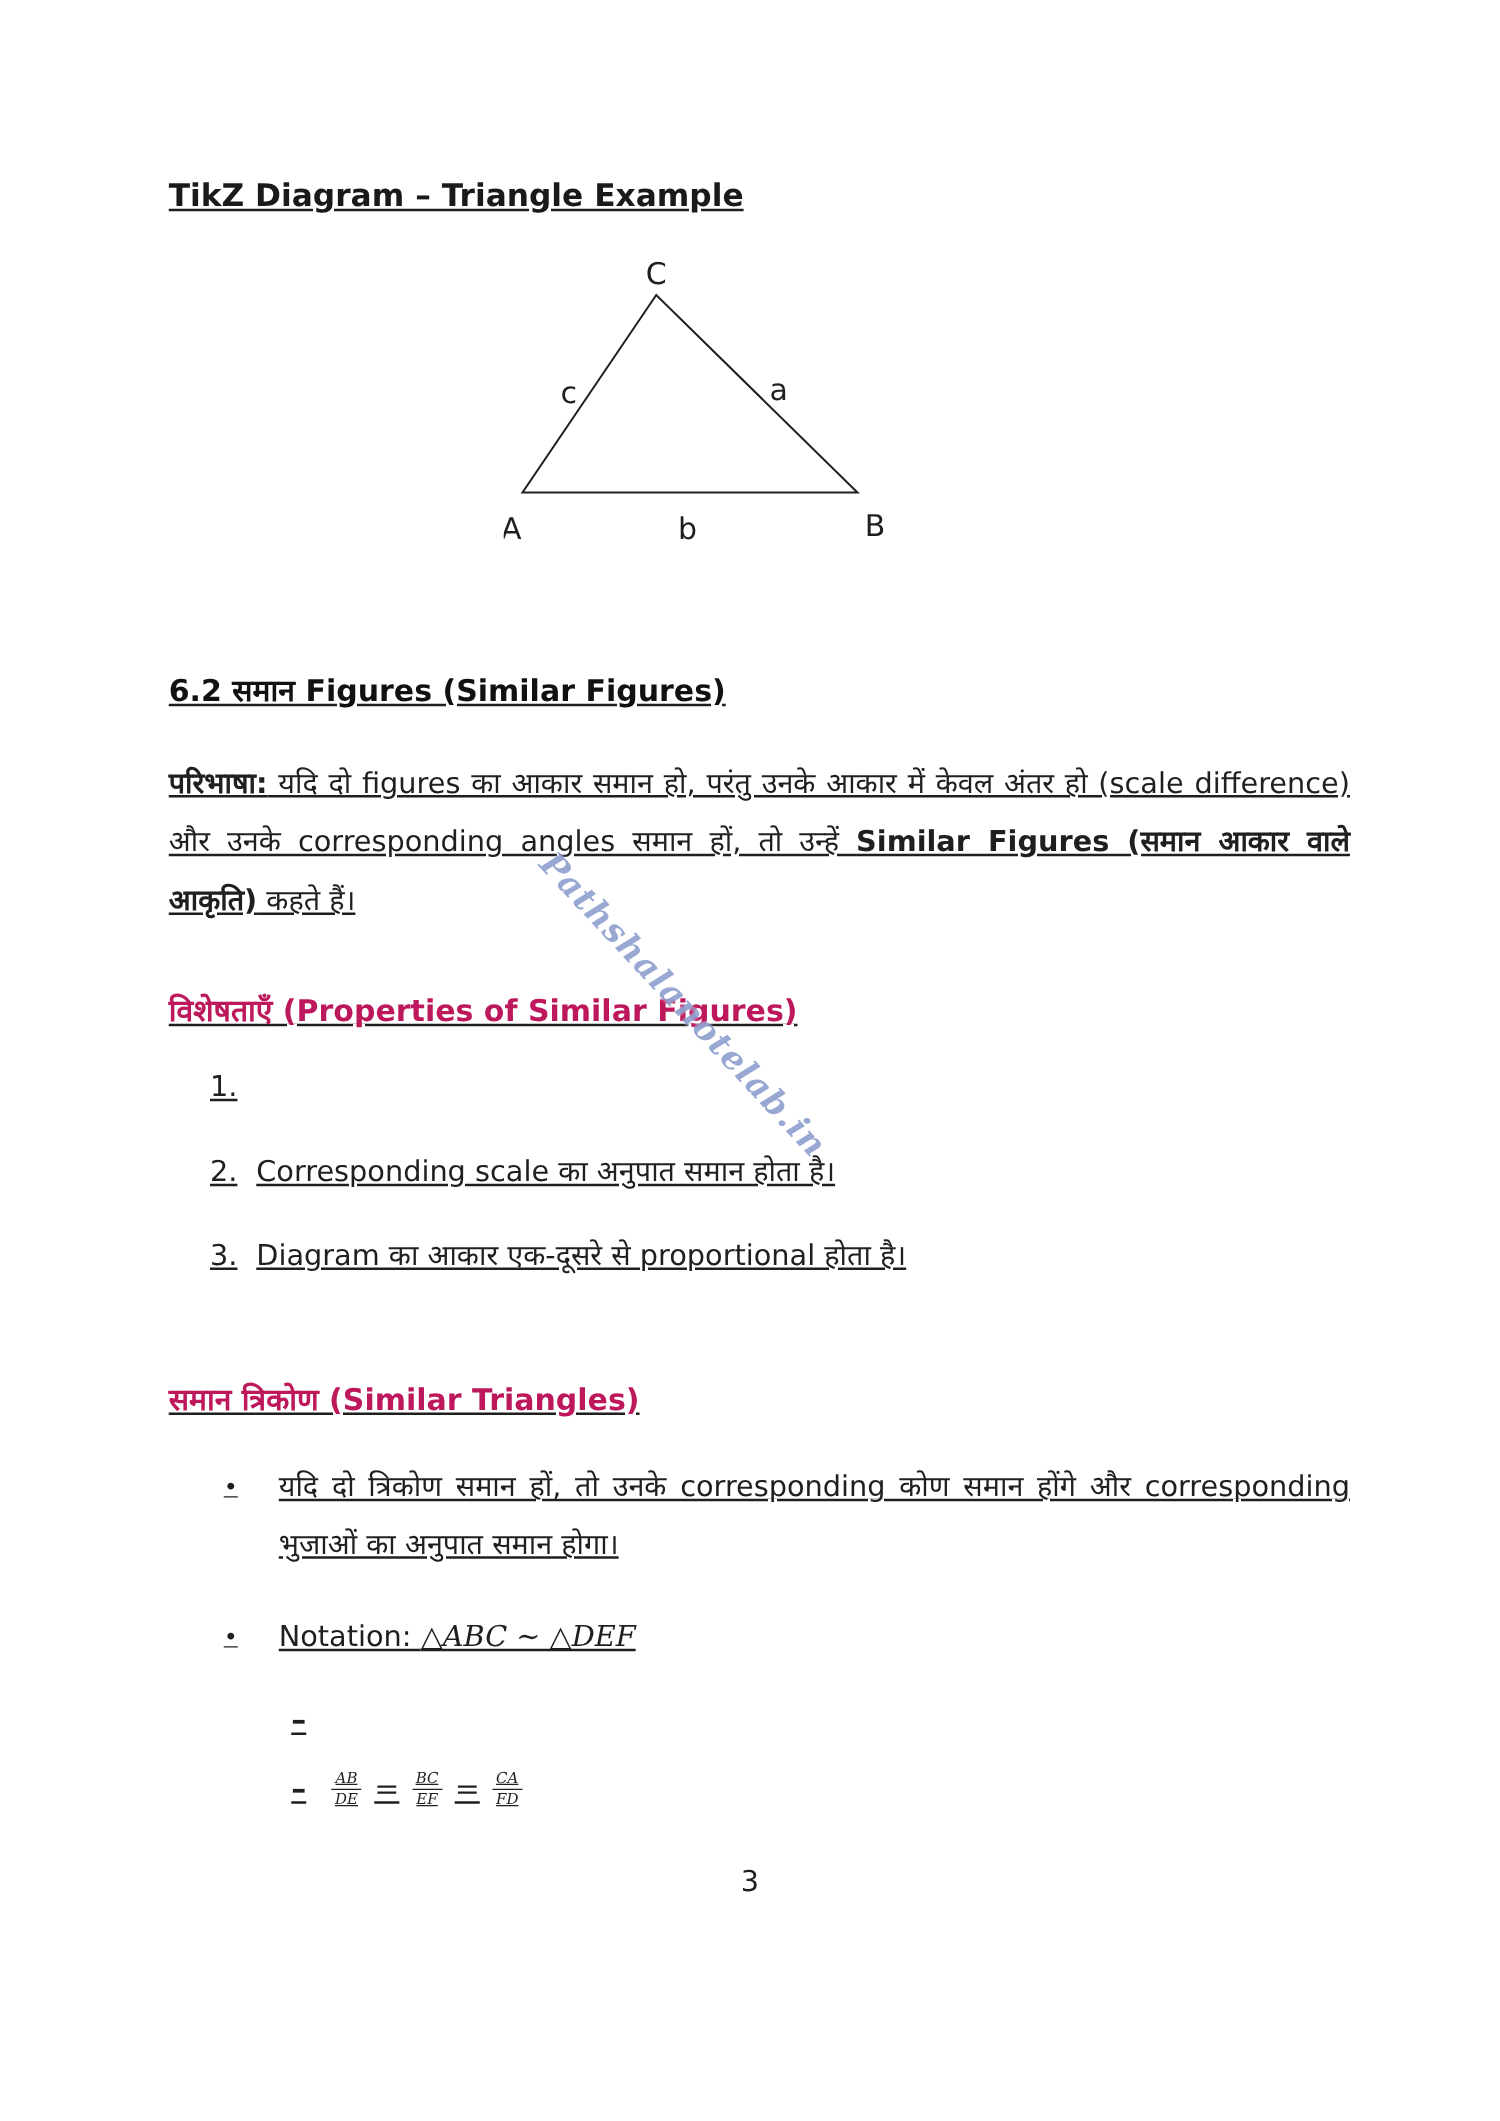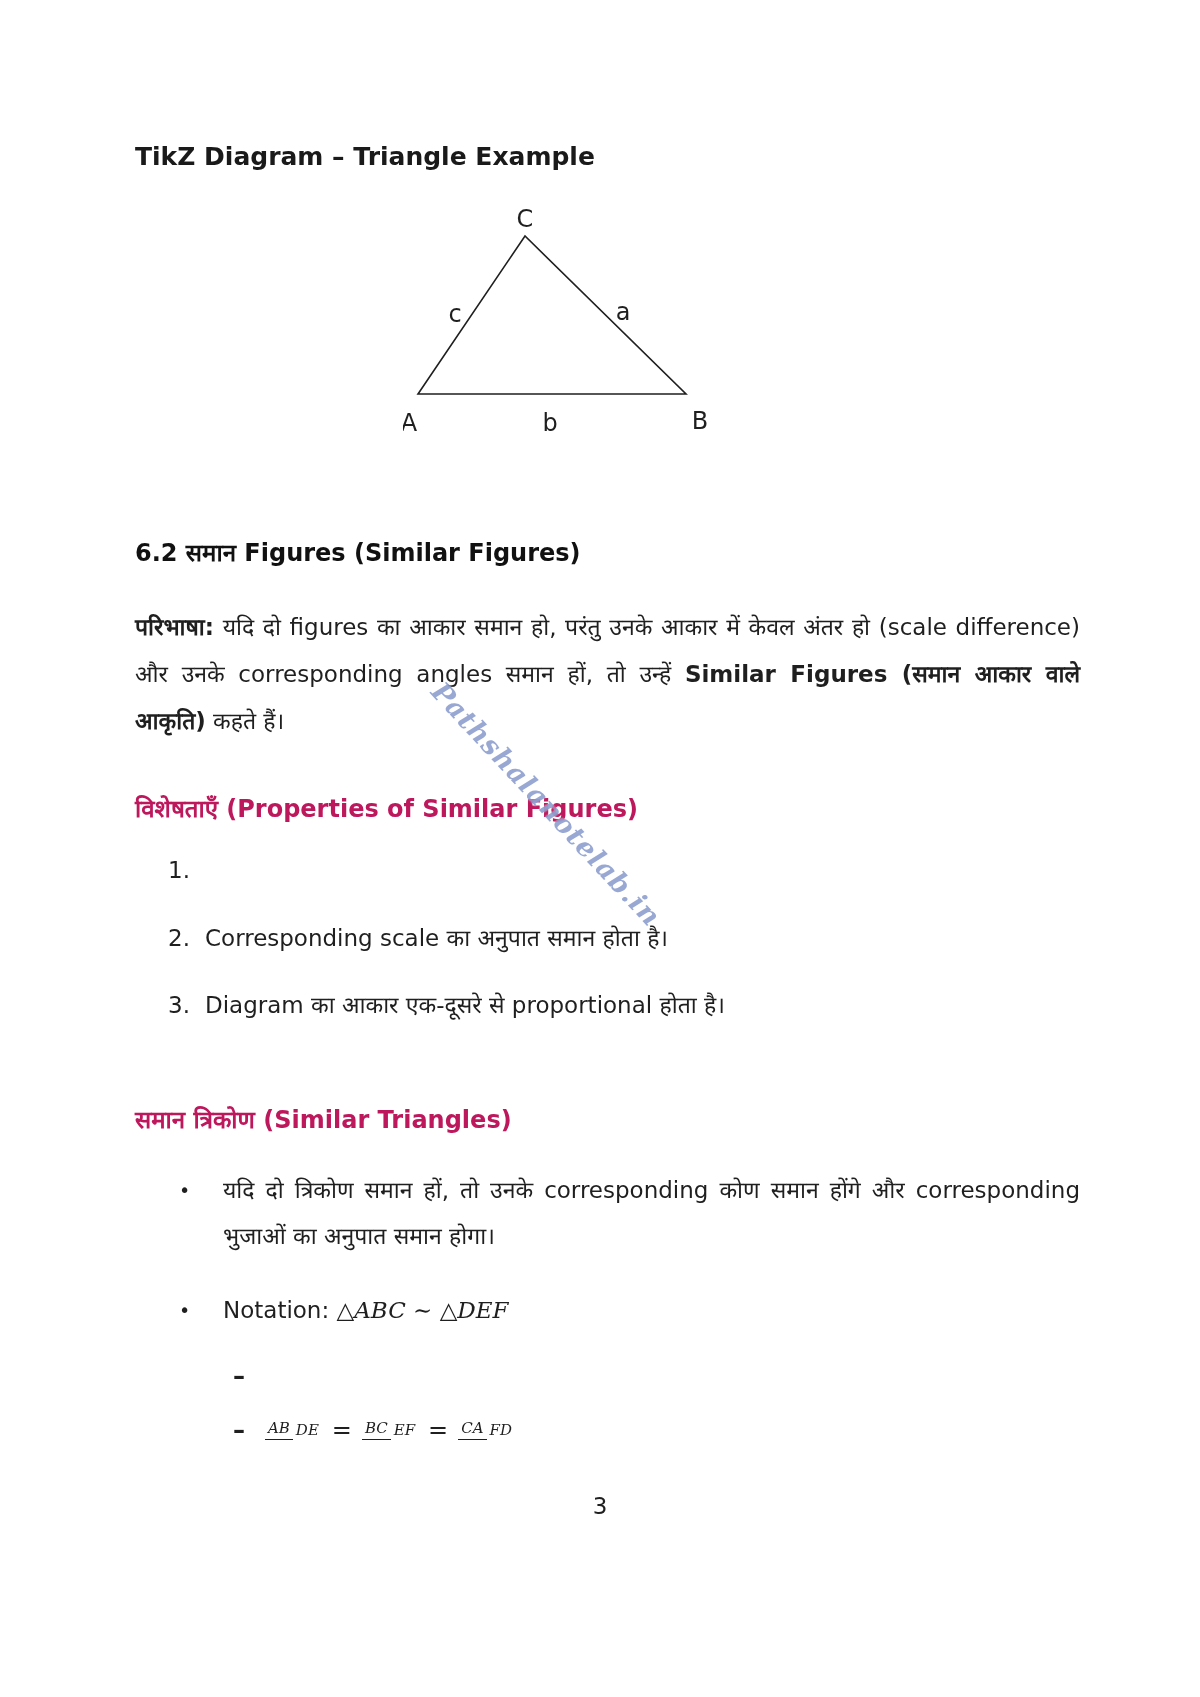--- a/index.html
+++ b/index.html
@@ -14,20 +14,21 @@
     font-family: "DejaVu Sans", "Liberation Sans", sans-serif;
     color: #1f1f1f;
     overflow: hidden;
   }
   .page {
     position: relative;
     width: 1200px;
     height: 1697px;
     padding: 0 120px 0 135px;
     box-sizing: border-box;
+    text-decoration: underline;
   }
   .doc-title {
     margin: 0;
     padding-top: 142px;
     font-size: 25px;
     font-weight: 700;
     color: #1a1a1a;
   }
   .diagram-wrap {
     margin-top: 38px;
@@ -115,24 +116,24 @@
   }
   .sub-dash-list .li-dash {
     width: 30px;
     flex: none;
     font-weight: 700;
     font-family: "DejaVu Sans", sans-serif;
     font-style: normal;
   }
   .frac {
     display: inline-flex;
-    flex-direction: row;
+    flex-direction: column;
     align-items: center;
     vertical-align: middle;
-    font-size: 15px;
+    font-size: 12px;
     line-height: 1.15;
     font-family: "DejaVu Serif", "Liberation Serif", serif;
     font-style: italic;
     margin: 0 2px;
   }
   .frac .num { padding: 0 3px 1px 3px; border-bottom: 1.5px solid #1f1f1f; }
   .frac .den { padding: 1px 3px 0 3px; }
   .frac-row { font-size: 22px; }
   .frac-row .eq {
     font-family: "DejaVu Serif", "Liberation Serif", serif;

